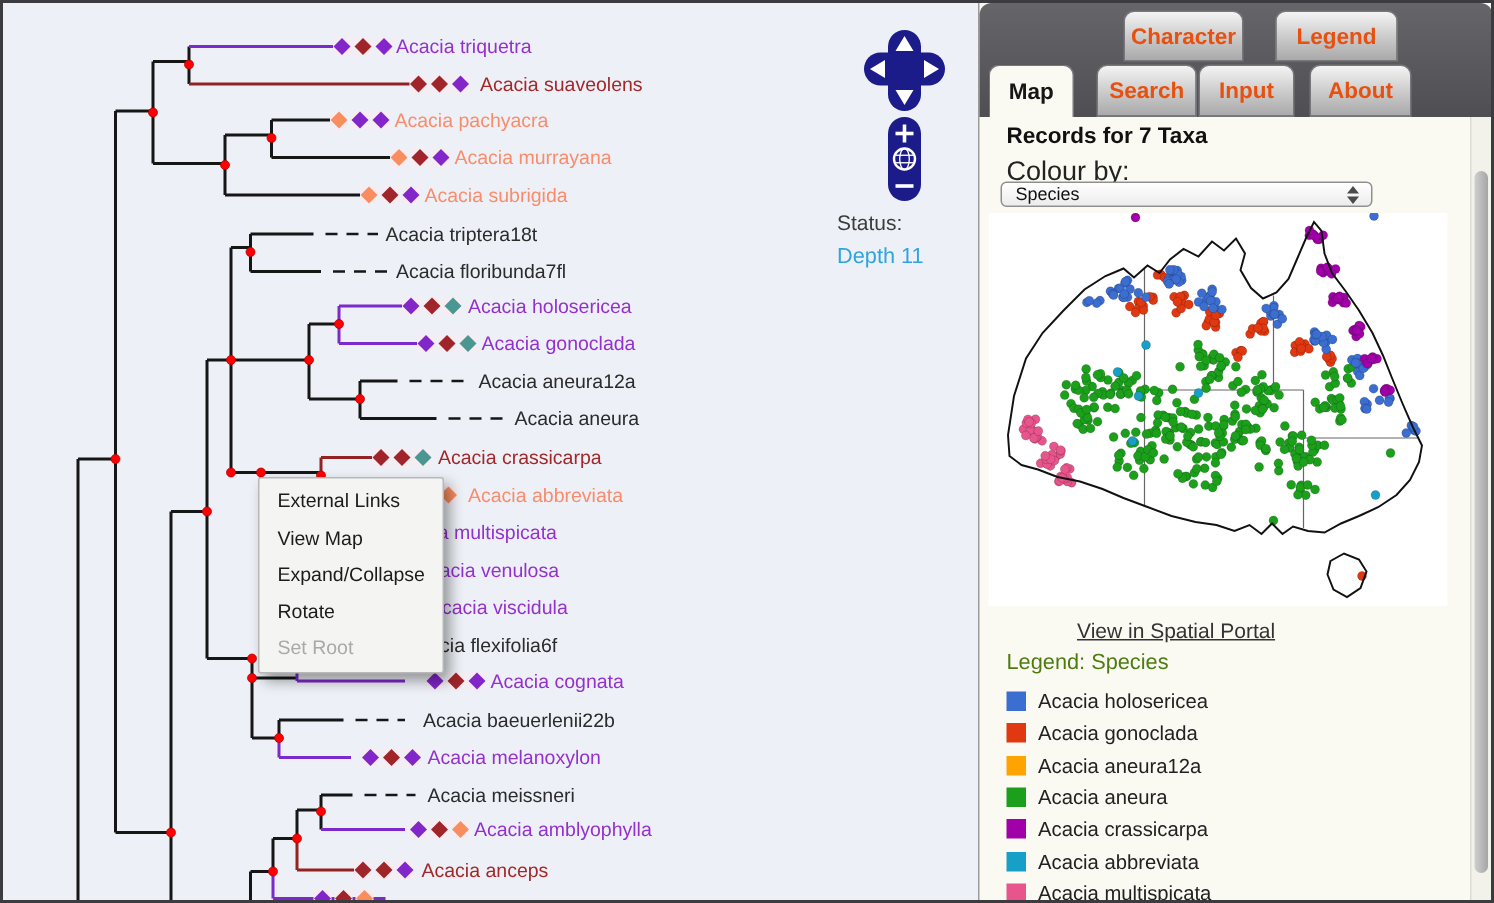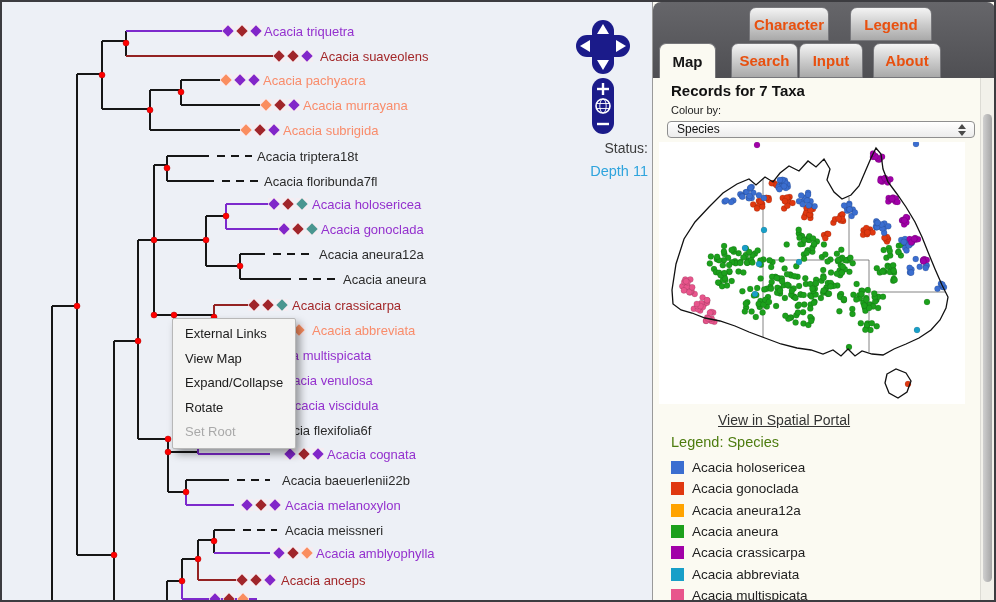--- a/index.html
+++ b/index.html
@@ -8,31 +8,31 @@
   
   .tree-panel { position:absolute; left:0; top:0; width:650px; height:500px; background:#edf0f6; }
   #tree-svg { position:absolute; left:0; top:0; }
   #tree-svg text { font-family:"Liberation Sans", sans-serif; font-size:13px; }
   
   .ctx-menu { position:absolute; left:170px; top:316px; width:124px; background:#f4f4f3; border:1px solid #b8b8b8; border-radius:2px; box-shadow:4px 5px 9px rgba(0,0,0,.38); z-index:30; padding:3px 0; }
   .ctx-menu .item { height:24.5px; line-height:24.5px; padding-left:12px; font-size:13px; color:#1b1b1b; cursor:default; white-space:nowrap; }
   .ctx-menu .item.disabled { color:#a9a9a9; }
   
   .nav-wrap { position:absolute; left:568px; top:12px; width:66px; height:130px; }
-  .status-block { position:absolute; left:556px; top:138px; width:90px; text-align:right; }
+  .status-block { position:absolute; left:556px; top:138px; width:90px; text-align:left; }
   .status-label { font-size:14px; color:#3c3c3c; }
   .status-value { margin-top:7px; font-size:14.5px; font-weight:normal; color:#2fa4dd; }
   
   .right-panel { position:absolute; left:650px; top:0; width:342px; height:598px; background:#fbfaf2; border-left:1px solid #9a9a9a; }
   .panel-header { position:absolute; left:0; top:0; width:342px; height:76px; background:linear-gradient(#66666a,#4f4f53); border-radius:8px 8px 0 0; }
   .tab { position:absolute; border-radius:7px 7px 0 0; background:linear-gradient(#f4f4f4 0%,#c9c9c9 55%,#a9a9a9 100%); border:1px solid #77777b; color:#e8500f; font-weight:bold; font-size:15px; display:flex; align-items:center; justify-content:center; cursor:pointer; }
   .tab.active { background:#fbfaf2; color:#161616; border-bottom:none; }
   .records-title { position:absolute; left:18px; top:80px; font-size:15px; font-weight:bold; color:#111; }
-  .colour-by-label { position:absolute; left:18px; top:102px; font-size:11px; color:#222; }
-  .select-box { position:absolute; left:14px; top:119px; width:308px; height:17px; border:1px solid #8f8f8f; border-radius:4px; background:linear-gradient(#ffffff,#ececec); font-size:12px; color:#111; line-height:15px; padding-left:9px; cursor:pointer; }
+  .colour-by-label { position:absolute; left:18px; top:102px; font-size:18px; color:#222; }
+  .select-box { position:absolute; left:14px; top:119px; width:248px; height:17px; border:1px solid #8f8f8f; border-radius:4px; background:linear-gradient(#ffffff,#ececec); font-size:12px; color:#111; line-height:15px; padding-left:9px; cursor:pointer; }
   .select-box .stepper { position:absolute; right:8px; top:2px; width:9px; height:12px; }
   .select-box .stepper:before { content:""; position:absolute; left:1px; top:0; border-left:4px solid transparent; border-right:4px solid transparent; border-bottom:5px solid #4a4a4a; }
   .select-box .stepper:after { content:""; position:absolute; left:1px; bottom:0; border-left:4px solid transparent; border-right:4px solid transparent; border-top:5px solid #4a4a4a; }
   #map-svg { position:absolute; left:6px; top:140px; }
   .spatial-link { position:absolute; left:18px; top:410px; font-size:14px; color:#333; text-decoration:underline; cursor:pointer;margin-left:47px; }
   .legend-title { position:absolute; left:18px; top:432px; font-size:14.5px; font-weight:normal; color:#4d7c0f; }
   .legend-list { position:absolute; left:18px; top:455px; }
   .legend-item { display:flex; align-items:center; height:21.3px; }
   .legend-swatch { width:13px; height:13px; margin-right:8px; flex:none; }
   .legend-text { font-size:13.5px; color:#222; }

